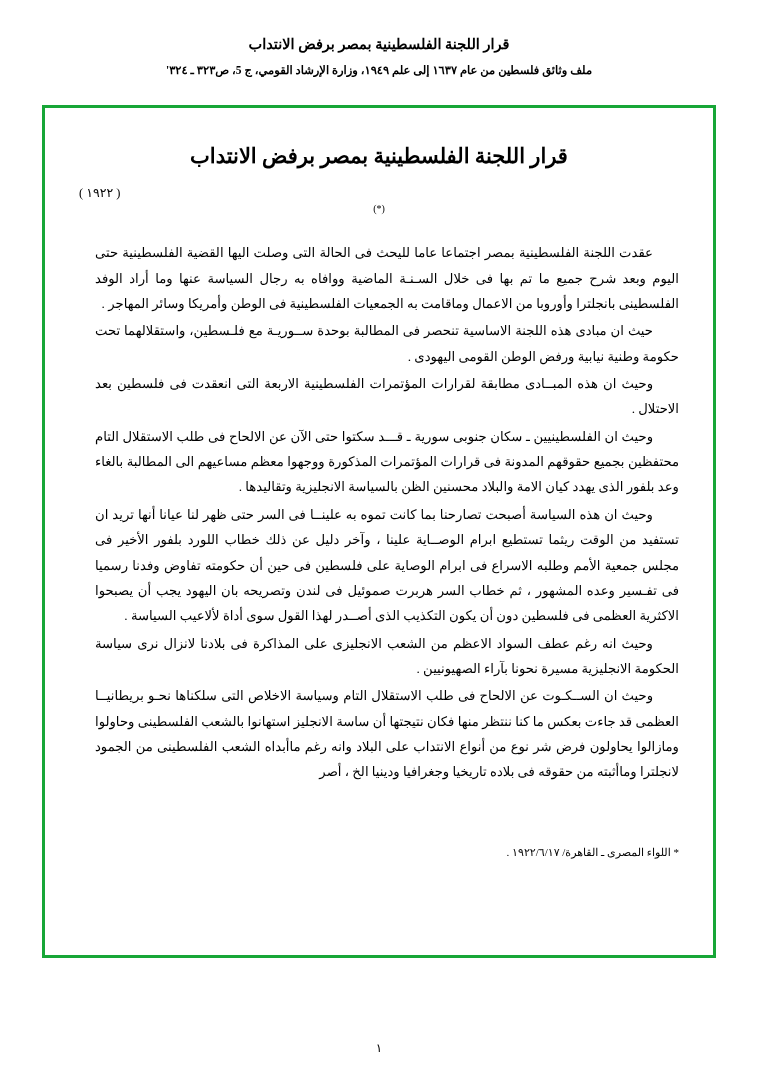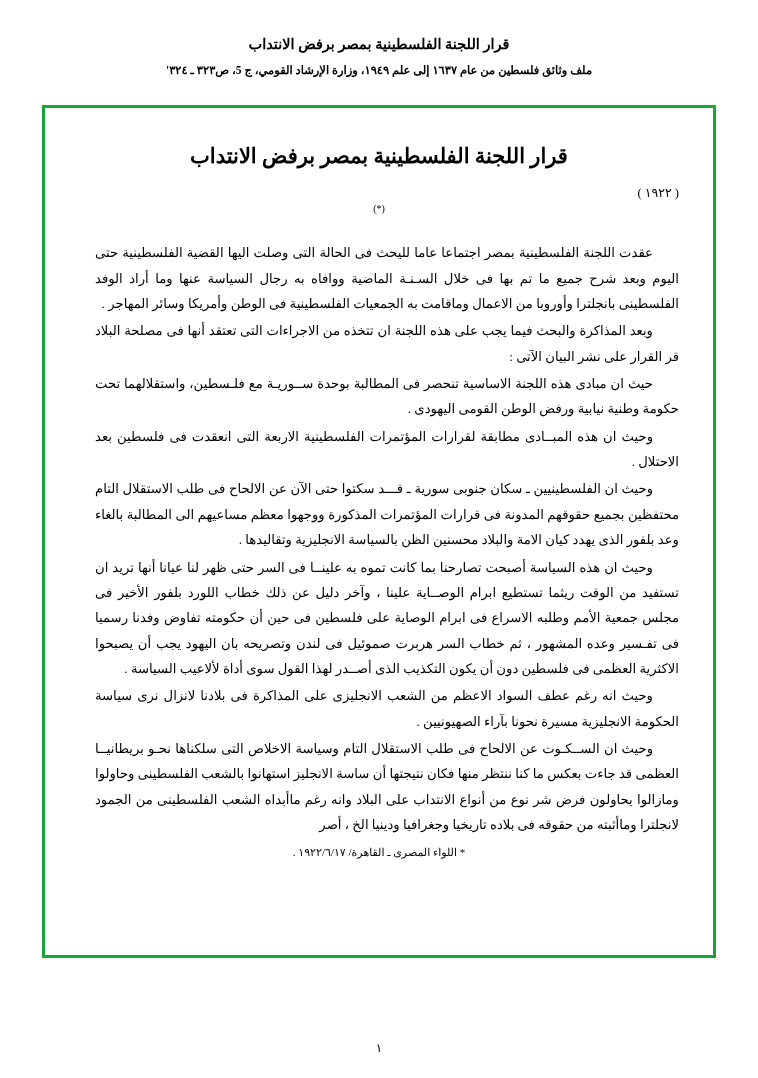--- a/index.html
+++ b/index.html
@@ -52,21 +52,21 @@
   }
 
   .doc-title {
     text-align: center;
     font-weight: bold;
     font-size: 21px;
     margin: 8px 0 0 0;
     line-height: 1.4;
   }
   .doc-date {
-    text-align: right;
+    text-align: left;
     font-size: 12.5px;
     margin: 14px 0 0 0;
   }
   .doc-star {
     text-align: center;
     font-size: 10px;
     margin: 2px 0 0 0;
   }
 
   .body-text {
@@ -79,21 +79,20 @@
   .body-text p {
     margin: 0 0 2px 16px;
     text-indent: 26px;
   }
 
   .footnote {
     position: absolute;
     bottom: 96px;
     right: 34px;
     left: 34px;
-    text-align: center;
     font-size: 11px;
     direction: rtl;
   }
 
   .page-number {
     position: absolute;
     bottom: 22px;
     left: 0;
     right: 0;
     text-align: center;
@@ -109,21 +108,20 @@
   <div class="running-sub">ملف وثائق فلسطين من عام ١٦٣٧ إلى علم ١٩٤٩، وزارة الإرشاد القومي، ج 5، ص٣٢٣ ـ ٣٢٤'</div>
 
   <div class="frame">
 
     <div class="doc-title">قرار اللجنة الفلسطينية بمصر برفض الانتداب</div>
     <div class="doc-date">( ١٩٢٢ )</div>
     <div class="doc-star">(*)</div>
 
     <div class="body-text">
       <p>عقدت اللجنة الفلسطينية بمصر اجتماعا عاما لليحث فى الحالة التى وصلت اليها القضية الفلسطينية حتى اليوم وبعد شرح جميع ما تم بها فى خلال السـنـة الماضية ووافاه به رجال السياسة عنها وما أراد الوفد الفلسطينى بانجلترا وأوروبا من الاعمال وماقامت به الجمعيات الفلسطينية فى الوطن وأمريكا وسائر المهاجر .</p>
-      <p>وبعد المذاكرة والبحث فيما يجب على هذه اللجنة ان تتخذه من الاجراءات التى تعتقد أنها فى مصلحة البلاد قر القرار على نشر البيان الآتى :</p>
       <p>حيث ان مبادى‌ هذه اللجنة الاساسية تنحصر فى المطالبة بوحدة ســوريـة مع فلـسطين، واستقلالهما تحت حكومة وطنية نيابية ورفض الوطن القومى اليهودى .</p>
       <p>وحيث ان هذه المبــادى‌ مطابقة لقرارات المؤتمرات الفلسطينية الاربعة التى انعقدت فى فلسطين بعد الاحتلال .</p>
       <p>وحيث ان الفلسطينيين ـ سكان جنوبى سورية ـ قـــد سكتوا حتى الآن عن الالحاح فى طلب الاستقلال التام محتفظين بجميع حقوقهم المدونة فى قرارات المؤتمرات المذكورة ووجهوا معظم مساعيهم الى المطالبة بالغاء وعد بلفور الذى يهدد كيان الامة والبلاد محسنين الظن بالسياسة الانجليزية وتقاليدها .</p>
       <p>وحيث ان هذه السياسة أصبحت تصارحنا بما كانت تموه به علينــا فى السر حتى ظهر لنا عيانا أنها تريد ان تستفيد من الوقت ريثما تستطيع ابرام الوصــاية علينا ، وآخر دليل عن ذلك خطاب اللورد بلفور الأخير فى مجلس جمعية الأمم وطلبه الاسراع فى ابرام الوصاية على فلسطين فى حين أن حكومته تفاوض وفدنا رسميا فى تفـسير وعده المشهور ، ثم خطاب السر هربرت صموئيل فى لندن وتصريحه بان اليهود يجب أن يصبحوا الاكثرية العظمى فى فلسطين دون أن يكون التكذيب الذى أصــدر لهذا القول سوى أداة لألاعيب السياسة .</p>
       <p>وحيث انه رغم عطف السواد الاعظم من الشعب الانجليزى على المذاكرة فى بلادنا لانزال نرى سياسة الحكومة الانجليزية مسيرة نحونا بآراء الصهيونيين .</p>
       <p>وحيث ان الســكـوت عن الالحاح فى طلب الاستقلال التام وسياسة الاخلاص التى سلكناها نحـو بريطانيــا العظمى قد جاءت بعكس ما كنا ننتظر منها فكان نتيجتها أن ساسة الانجليز استهانوا بالشعب الفلسطينى وحاولوا ومازالوا يحاولون فرض شر نوع من أنواع الانتداب على البلاد وانه رغم ماأبداه الشعب الفلسطينى من الجمود لانجلترا وماأثبته من حقوقه فى بلاده تاريخيا وجغرافيا ودينيا الخ ، أصر</p>
     </div>
 
     <div class="footnote">* اللواء المصرى ـ القاهرة/ ١٩٢٢/٦/١٧ .</div>
 

